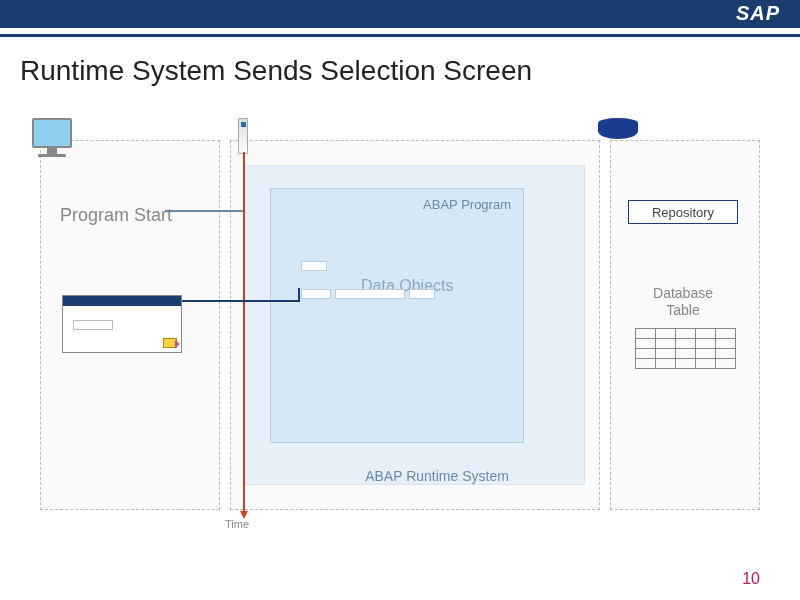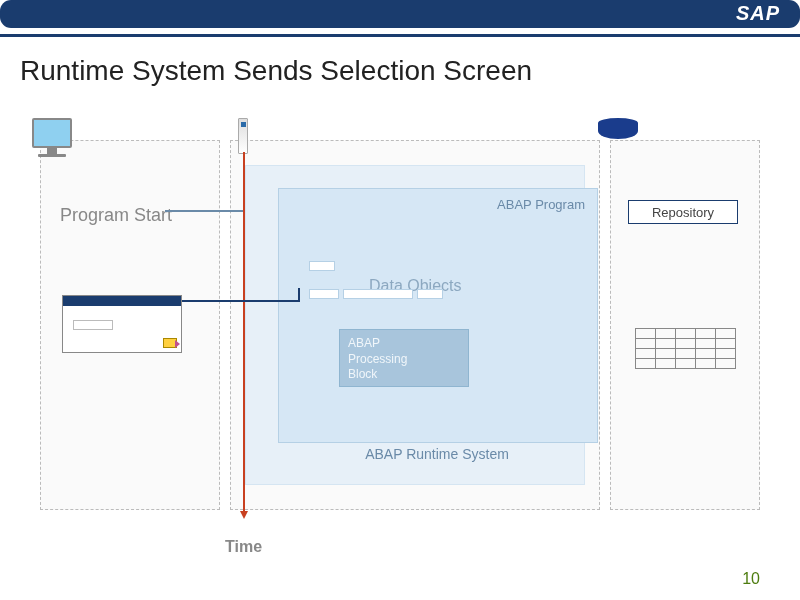--- a/index.html
+++ b/index.html
@@ -1,66 +1,66 @@
 <!DOCTYPE html>
 <html><head>
 <meta charset="utf-8">
 <style>
   * { box-sizing: border-box; margin: 0; padding: 0; }
   body { font-family: Arial, sans-serif; width: 800px; height: 600px; position: relative; background: #fff; overflow: hidden; }
-  .topbar { width: 100%; height: 28px; background: #1a3c6e; position: relative; border-radius: 11px; }
+  .topbar { width: 100%; height: 28px; background: #1a3c6e; position: relative; }
   .logo { position: absolute; right: 20px; top: 2px; color: #fff; font-weight: bold; font-style: italic; font-size: 20px; letter-spacing: 1px; }
   .thinbar { width: 100%; height: 3px; background: #1a3c6e; margin-top: 6px; }
   .title { font-size: 28px; font-weight: normal; color: #222; margin: 18px 0 0 20px; }
   .canvas { position: absolute; left: 40px; top: 140px; width: 720px; height: 400px; }
   .panel { position: absolute; border: 1.5px dashed #bbb; background: #fafafa; }
   .panel-left { left: 0; top: 0; width: 180px; height: 370px; }
   .panel-mid  { left: 190px; top: 0; width: 370px; height: 370px; }
   .panel-right{ left: 570px; top: 0; width: 150px; height: 370px; }
   .monitor { position: absolute; left: -8px; top: -22px; }
   .monitor .screen { width: 40px; height: 30px; background: #8fd0f0; border: 2px solid #888; border-radius: 2px; }
   .monitor .stand { width: 10px; height: 6px; background: #888; margin: 0 auto; }
   .monitor .base { width: 28px; height: 3px; background: #888; margin: 0 auto; border-radius: 1px; }
   .server { position: absolute; left: 198px; top: -22px; width: 10px; height: 36px; background: linear-gradient(#ddd,#fff); border: 1px solid #aaa; border-radius: 1px; }
   .server::after { content:''; position:absolute; top:3px; left:2px; width:5px; height:5px; background:#2a6aa8; }
   .db { position: absolute; left: 558px; top: -22px; width: 40px; height: 24px; }
   .db .top { width: 40px; height: 10px; background: #1a3c8c; border-radius: 50%; }
   .db .body { width: 40px; height: 16px; background: #1a3c8c; margin-top: -5px; border-bottom-left-radius: 20px 8px; border-bottom-right-radius: 20px 8px; }
   .label { color: #888; font-size: 18px; position: absolute; }
   .progstart { left: 20px; top: 65px; }
   .runtime-outer { position: absolute; left: 205px; top: 25px; width: 340px; height: 320px; background: #e7f0f8; border: 1px solid #d5e5f2; }
-  .runtime-label { position: absolute; bottom: 22px; width: 100%; text-align: center; color: #6a8aa8; font-size: 14px; padding-left: 44px; }
-  .abap-prog { position: absolute; left: 238px; top: 48px; width: 320px; height: 255px; background: #d6e7f5; border: 1px solid #b5d0e5; }
+  .runtime-label { position: absolute; bottom: 0; width: 100%; text-align: center; color: #6a8aa8; font-size: 14px; padding-left: 44px; }
+  .abap-prog { position: absolute; left: 230px; top: 48px; width: 254px; height: 255px; background: #d6e7f5; border: 1px solid #b5d0e5; }
   .abap-prog-label { position: absolute; top: 8px; right: 12px; color: #6a8aa8; font-size: 13px; }
   .data-objects-label { position: absolute; left: 90px; top: 88px; color: #8ca8c0; font-size: 16px; }
   .databox { position: absolute; background: #fff; border: 1px solid #b5d0e5; height: 10px; }
   .d1 { left: 30px; top: 72px; width: 26px; }
   .d2 { left: 30px; top: 100px; width: 30px; }
   .d3 { left: 64px; top: 100px; width: 70px; }
   .d4 { left: 138px; top: 100px; width: 26px; }
   .proc-block { position: absolute; left: 60px; top: 140px; width: 130px; height: 58px; background: #a8c5dc; border: 1px solid #8fb5d0; color: #f0f6fa; font-size: 12px; padding: 6px 8px; line-height: 1.3; }
   .repo-box { position: absolute; left: 588px; top: 60px; width: 110px; height: 24px; border: 1.5px solid #1a3c6e; background: #fff; color: #444; font-size: 13px; text-align: center; line-height: 24px; }
   .dbtable-label { position: absolute; left: 598px; top: 145px; width: 90px; color: #888; font-size: 14px; text-align: center; line-height: 1.2; }
   .dbtable { position: absolute; left: 595px; top: 188px; }
   .dbtable table { border-collapse: collapse; }
   .dbtable td { border: 1px solid #888; width: 20px; height: 10px; }
   .selscreen { position: absolute; left: 22px; top: 155px; width: 120px; height: 58px; border: 1px solid #888; background: #fff; }
   .selscreen .titlebar { width: 100%; height: 10px; background: #1a3c6e; }
   .selscreen .field { position: absolute; left: 10px; top: 24px; width: 40px; height: 10px; background: #fff; border: 1px solid #bbb; }
   .selscreen .exec { position: absolute; right: 4px; bottom: 4px; width: 14px; height: 10px; background: #ffd040; border: 1px solid #aa8800; }
   .exec::after { content:''; position:absolute; left:11px; top:1px; width:0; height:0; border-top:4px solid transparent; border-bottom:4px solid transparent; border-left:5px solid #c05090; }
   .timeline { position: absolute; left: 203px; top: 12px; width: 2px; height: 365px; background: #c84020; }
   .timeline::after { content:''; position:absolute; left:-3px; bottom:-2px; width:0; height:0; border-left:4px solid transparent; border-right:4px solid transparent; border-top:8px solid #c84020; }
-  .time-label { position: absolute; left: 185px; top: 398px; color: #888; font-size: 16px; font-weight: bold; }
+  .time-label { position: absolute; left: 185px; top: 378px; color: #888; font-size: 11px; }
   .arrow-start { position: absolute; left: 125px; top: 70px; width: 90px; height: 2px; background: #6a8aa8; }
   .arrow-start::after { content:''; position:absolute; right:-2px; top:-3px; width:0; height:0; border-top:4px solid transparent; border-bottom:4px solid transparent; border-left:7px solid #6a8aa8; }
   .arrow-sel { position: absolute; left: 100px; top: 160px; width: 160px; height: 2px; background: #1a3c6e; }
   .arrow-sel::before { content:''; position:absolute; left:-2px; top:-3px; width:0; height:0; border-top:4px solid transparent; border-bottom:4px solid transparent; border-right:7px solid #1a3c6e; }
   .arrow-sel-v { position: absolute; left: 258px; top: 148px; width: 2px; height: 14px; background: #1a3c6e; }
-  .pagenum { position: absolute; right: 40px; bottom: 12px; font-size: 16px; color: #4d7c0f; }
+  .pagenum { position: absolute; right: 40px; bottom: 12px; font-size: 16px; color: #be185d; }
 </style>
 </head>
 <body>
 
 <div class="topbar">
   <div class="logo"><span>SAP</span></div>
 </div>
 <div class="thinbar"></div>
 
 <h1 class="title">Runtime System Sends Selection Screen</h1>
@@ -92,35 +92,34 @@
     <div class="runtime-label">ABAP Runtime System</div>
   </div>
 
   <div class="abap-prog">
     <div class="abap-prog-label">ABAP Program</div>
     <div class="data-objects-label">Data Objects</div>
     <div class="databox d1"></div>
     <div class="databox d2"></div>
     <div class="databox d3"></div>
     <div class="databox d4"></div>
-    <div class="proc-block"><span style="white-space:pre-line">ABAP
-Processing
-Block</span></div>
   </div>
 
   <div class="arrow-sel-v"></div>
   <div class="arrow-sel"></div>
 
   <div class="selscreen">
     <div class="titlebar"></div>
     <div class="field"></div>
     <div class="exec"></div>
   </div>
 
   <div class="repo-box">Repository</div>
+  <div class="dbtable-label"><span style="white-space:pre-line">Database
+Table</span></div>
   <div class="dbtable">
     <table>
         <tbody>
           <tr>
             <td></td>
             <td></td>
             <td></td>
             <td></td>
             <td></td>
           </tr>

